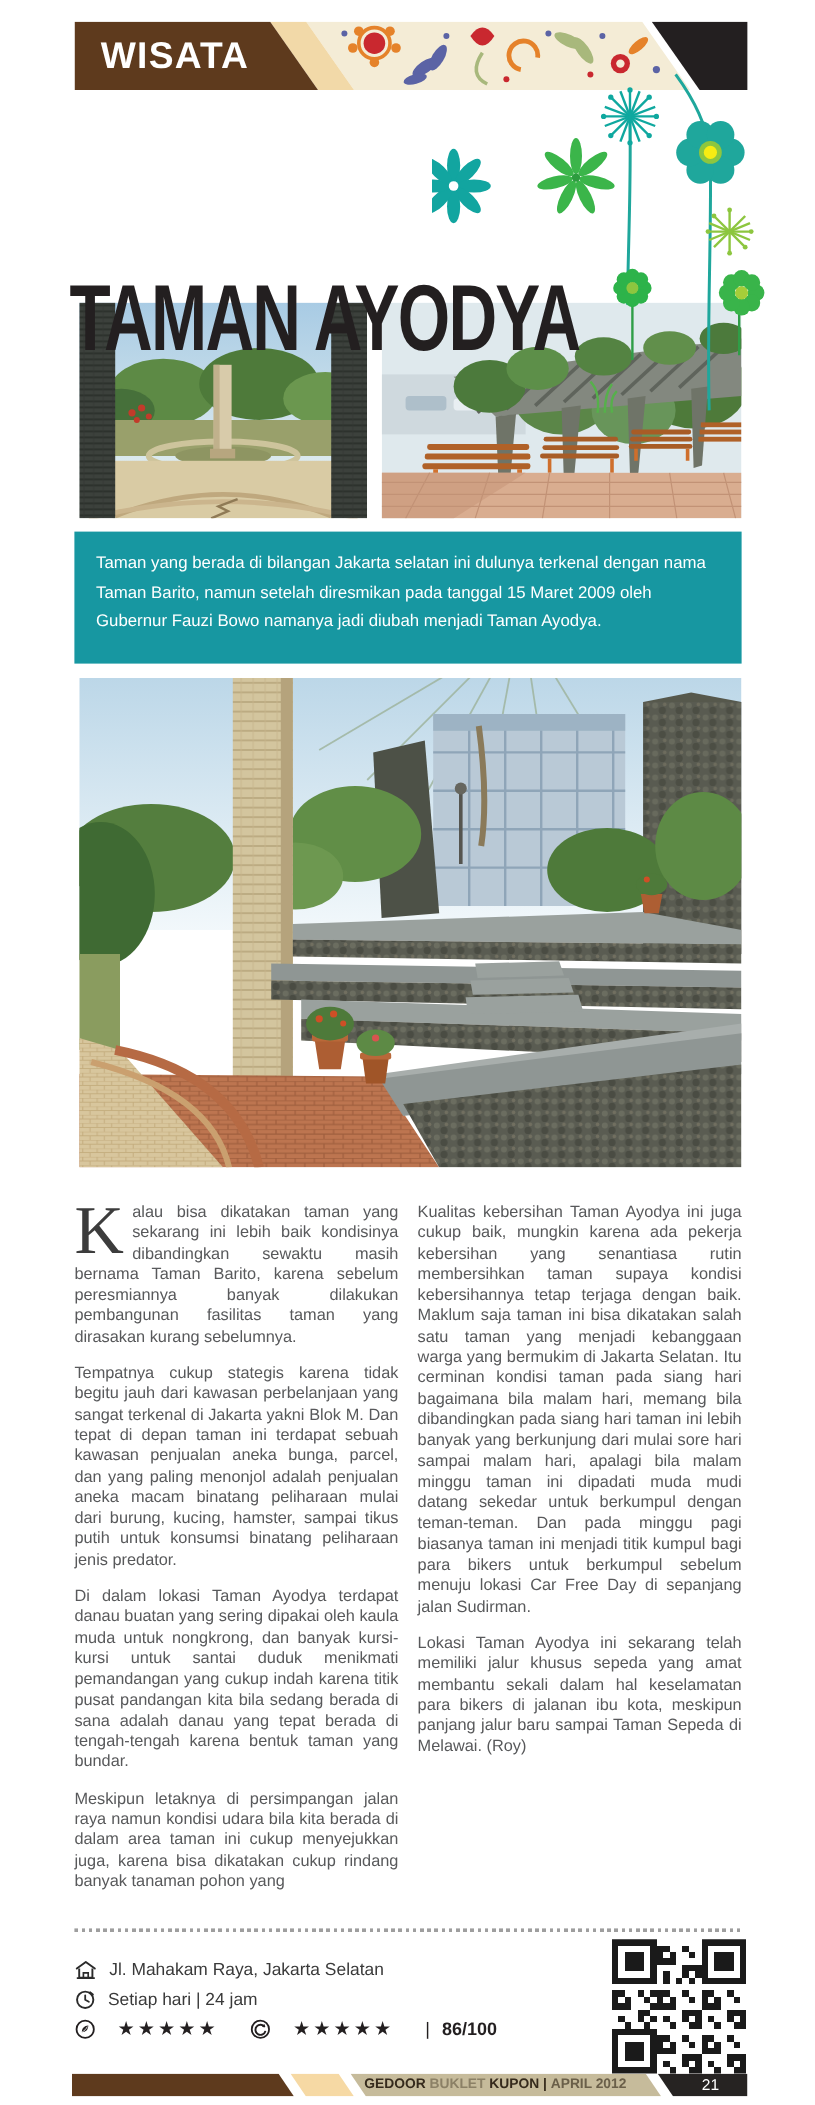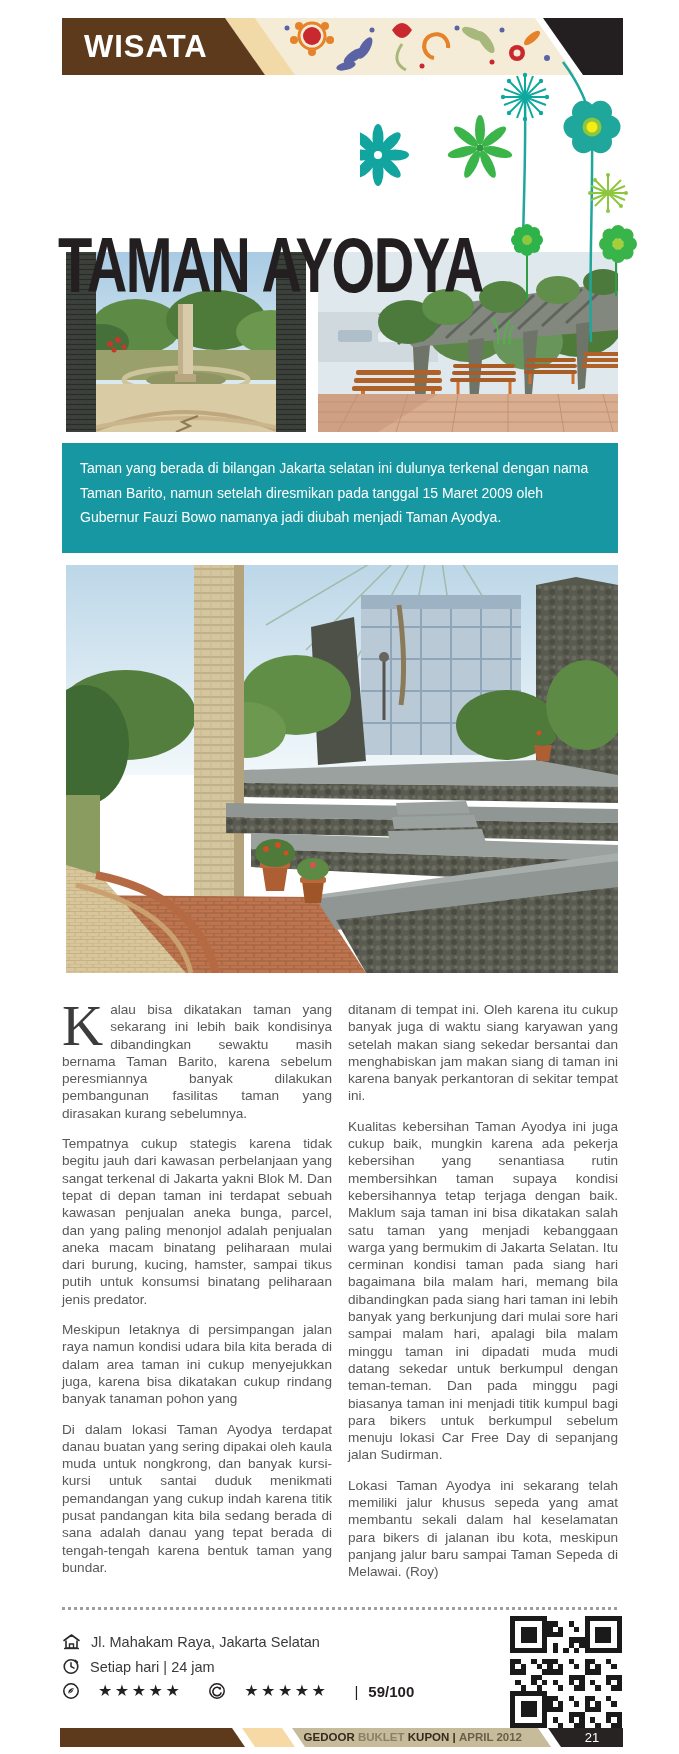--- a/index.html
+++ b/index.html
@@ -436,25 +436,24 @@
       <path d="M468 180h18l-3 16h-12z" fill="#ad5e33"></path>
       <ellipse cx="477" cy="172" rx="13" ry="9" fill="#4e7a3a"></ellipse>
         <circle cx="473" cy="168" r="2.5" fill="#cf4f26"></circle>
     </svg>
   </div>
 
   <div class="cols">
     <div class="col">
       <p><span class="dropcap">K</span><span>alau bisa dikatakan taman yang sekarang ini lebih baik kondisinya dibandingkan sewaktu masih bernama Taman Barito, karena sebelum peresmiannya banyak dilakukan pembangunan fasilitas taman yang dirasakan kurang sebelumnya.</span></p>
       <p>Tempatnya cukup stategis karena tidak begitu jauh dari kawasan perbelanjaan yang sangat terkenal di Jakarta yakni Blok M. Dan tepat di depan taman ini terdapat sebuah kawasan penjualan aneka bunga, parcel, dan yang paling menonjol adalah penjualan aneka macam binatang peliharaan mulai dari burung, kucing, hamster, sampai tikus putih untuk konsumsi binatang peliharaan jenis predator.</p>
+      <p>Di dalam lokasi Taman Ayodya terdapat danau buatan yang sering dipakai oleh kaula muda untuk nongkrong, dan banyak kursi-kursi untuk santai duduk menikmati pemandangan yang cukup indah karena titik pusat pandangan kita bila sedang berada di sana adalah danau yang tepat berada di tengah-tengah karena bentuk taman yang bundar.</p>
       <p>Meskipun letaknya di persimpangan jalan raya namun kondisi udara bila kita berada di dalam area taman ini cukup menyejukkan juga, karena bisa dikatakan cukup rindang banyak tanaman pohon yang</p>
-      <p>Di dalam lokasi Taman Ayodya terdapat danau buatan yang sering dipakai oleh kaula muda untuk nongkrong, dan banyak kursi-kursi untuk santai duduk menikmati pemandangan yang cukup indah karena titik pusat pandangan kita bila sedang berada di sana adalah danau yang tepat berada di tengah-tengah karena bentuk taman yang bundar.</p>
     </div>
     <div class="col">
-      <p>ditanam di tempat ini. Oleh karena itu cukup banyak juga di waktu siang karyawan yang setelah makan siang sekedar bersantai dan menghabiskan jam makan siang di taman ini karena banyak perkantoran di sekitar tempat ini.</p>
       <p>Kualitas kebersihan Taman Ayodya ini juga cukup baik, mungkin karena ada pekerja kebersihan yang senantiasa rutin membersihkan taman supaya kondisi kebersihannya tetap terjaga dengan baik. Maklum saja taman ini bisa dikatakan salah satu taman yang menjadi kebanggaan warga yang bermukim di Jakarta Selatan. Itu cerminan kondisi taman pada siang hari bagaimana bila malam hari, memang bila dibandingkan pada siang hari taman ini lebih banyak yang berkunjung dari mulai sore hari sampai malam hari, apalagi bila malam minggu taman ini dipadati muda mudi datang sekedar untuk berkumpul dengan teman-teman. Dan pada minggu pagi biasanya taman ini menjadi titik kumpul bagi para bikers untuk berkumpul sebelum menuju lokasi Car Free Day di sepanjang jalan Sudirman.</p>
       <p>Lokasi Taman Ayodya ini sekarang telah memiliki jalur khusus sepeda yang amat membantu sekali dalam hal keselamatan para bikers di jalanan ibu kota, meskipun panjang jalur baru sampai Taman Sepeda di Melawai. (Roy)</p>
     </div>
   </div>
 
   <div class="dotline"></div>
 
   <div class="info">
     <div class="irow">
       <span class="ic">
@@ -488,21 +487,21 @@
       <span class="stars">★★★★★</span>
       <span class="ic ic2">
         <svg width="18" height="18" viewBox="0 0 18 18">
           <circle cx="9" cy="9" r="7.2" fill="none" stroke="#231f20" stroke-width="1.5"></circle>
           <path d="M12.6 7.2 A4.2 4.2 0 1 0 13.2 10.4" fill="none" stroke="#231f20" stroke-width="1.6"></path>
           <path d="M12.6 4.6 L12.8 7.4 L10.2 7.0 Z" fill="#231f20"></path>
         </svg>
       </span>
       <span class="stars">★★★★★</span>
       <span class="score-sep">|</span>
-      <span class="score">59/100</span>
+      <span class="score">86/100</span>
     </div>
   </div>
 
   <div class="qr">
     <svg id="qr" viewBox="0 0 21 21" fill="#1a1a1a">
         <rect x="0" y="0" width="1" height="1"></rect>
         <rect x="1" y="0" width="1" height="1"></rect>
         <rect x="2" y="0" width="1" height="1"></rect>
         <rect x="3" y="0" width="1" height="1"></rect>
         <rect x="4" y="0" width="1" height="1"></rect>

